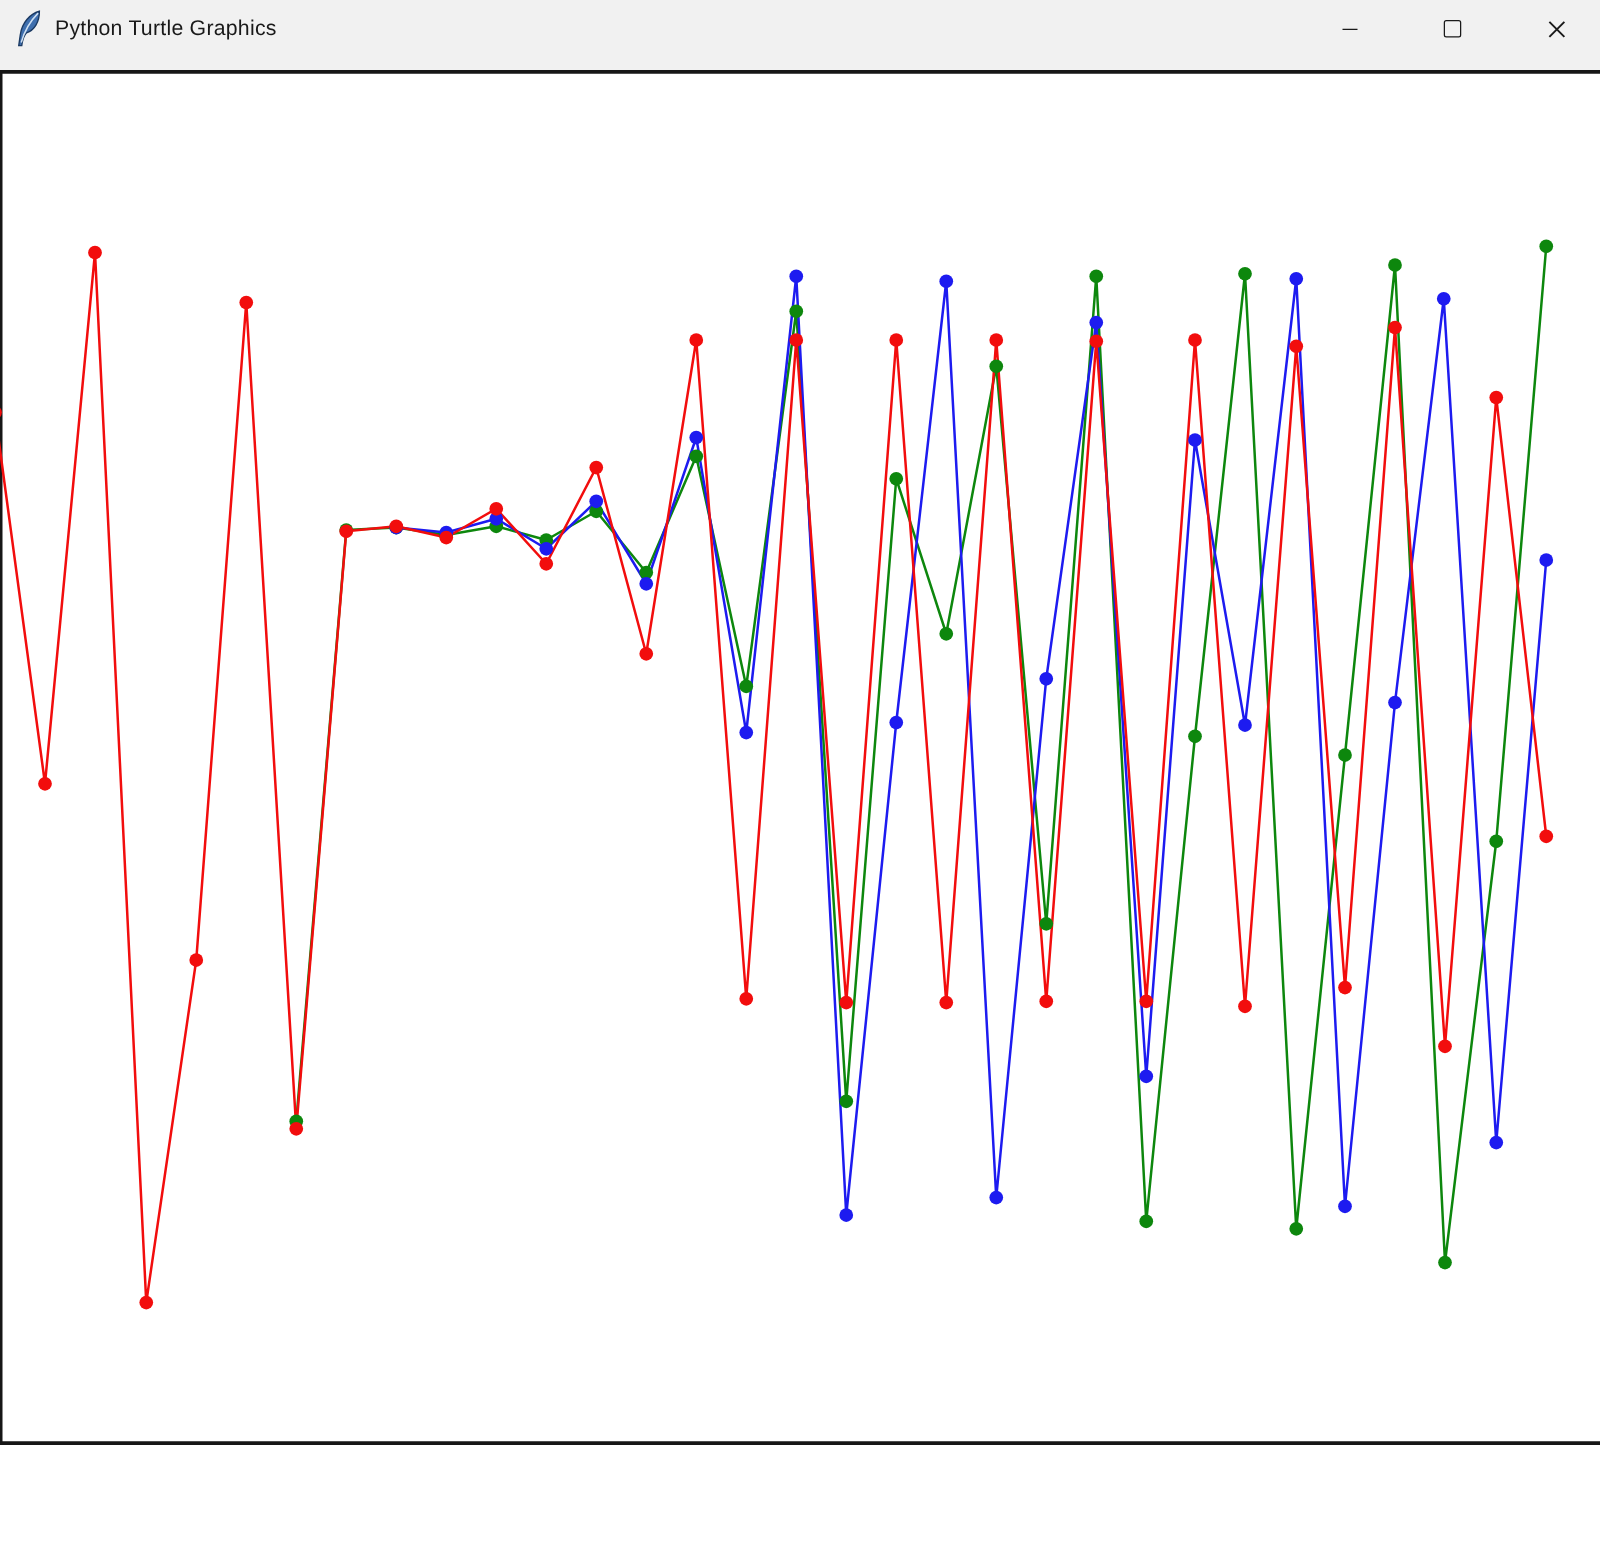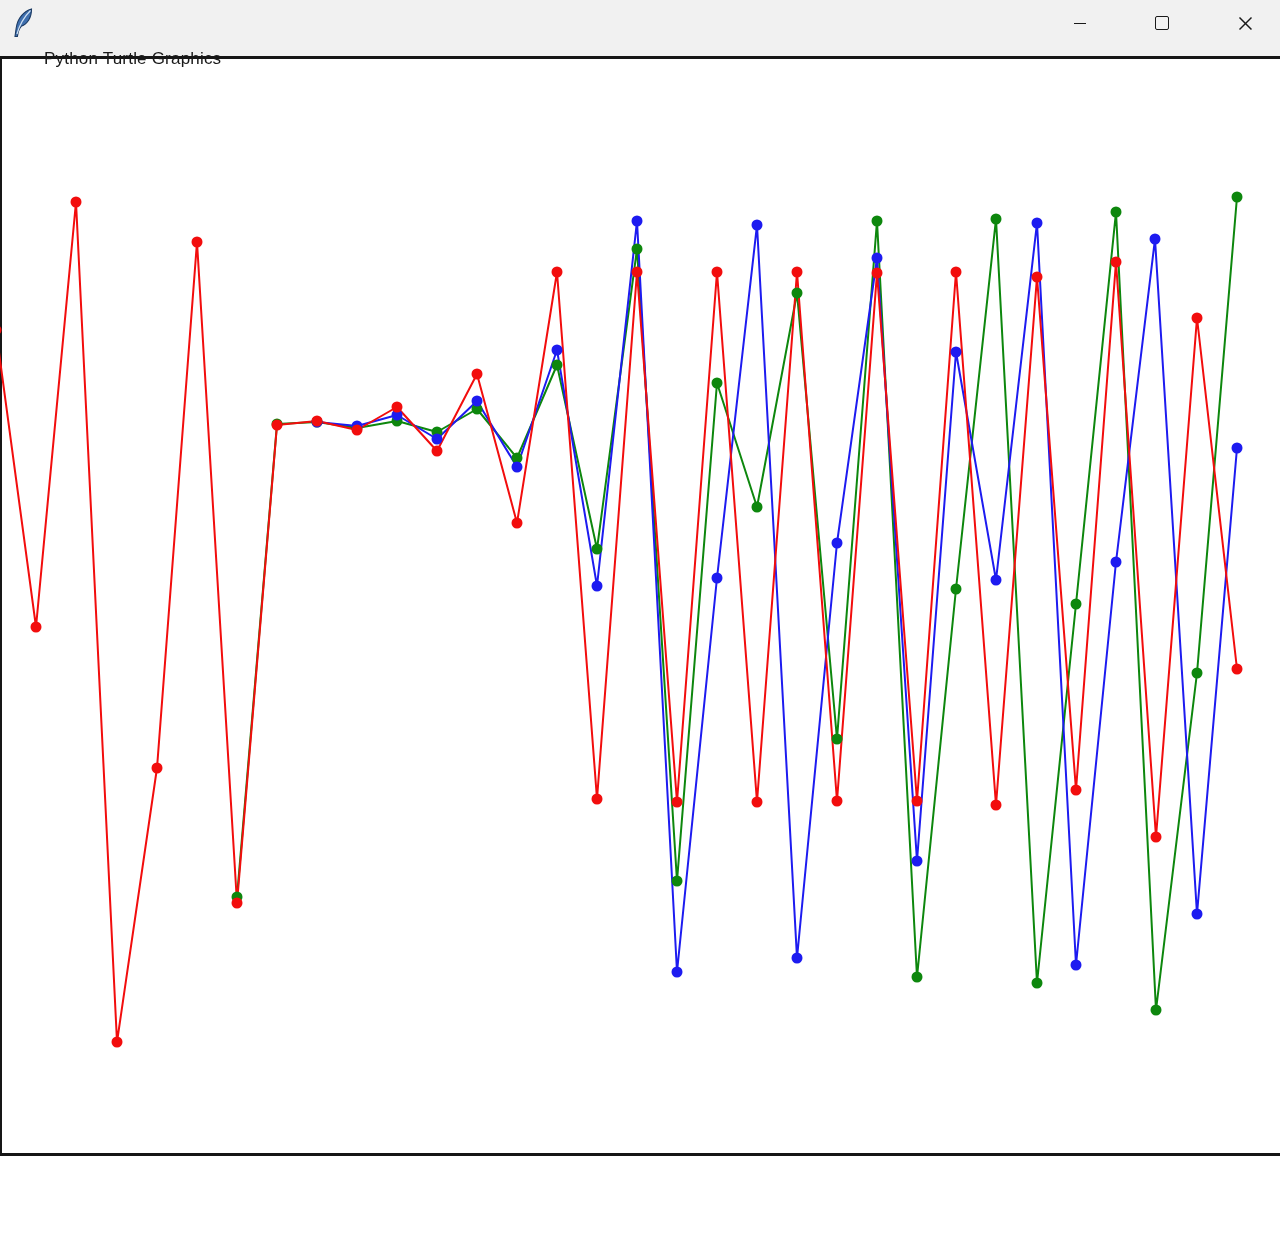--- a/index.html
+++ b/index.html
@@ -8,21 +8,21 @@
     background:#ffffff;font-family:"Liberation Sans", sans-serif;
   }
   
   .titlebar{
     position:absolute;top:0;left:0;width:1280px;height:56px;
     background:#f1f1f1;z-index:5;
   }
   .app-icon{position:absolute;left:13px;top:8px;width:22px;height:30px;}
   .win-title{
     position:absolute;left:44px;top:13px;font-size:17px;color:#191919;
-    letter-spacing:0.2px;white-space:nowrap;margin-top:36px;
+    letter-spacing:0.2px;white-space:nowrap;
   }
   .win-btn{
     position:absolute;top:0;width:58px;height:46px;
     display:flex;align-items:center;justify-content:center;cursor:default;
   }
   .btn-min{left:1051px;}
   .btn-max{left:1133px;}
   .btn-close{left:1216px;}
   .glyph-min{width:12px;height:0;border-top:1.6px solid #1a1a1a;}
   .glyph-max{width:12px;height:12px;border:1.6px solid #1a1a1a;border-radius:2px;background:transparent;}

